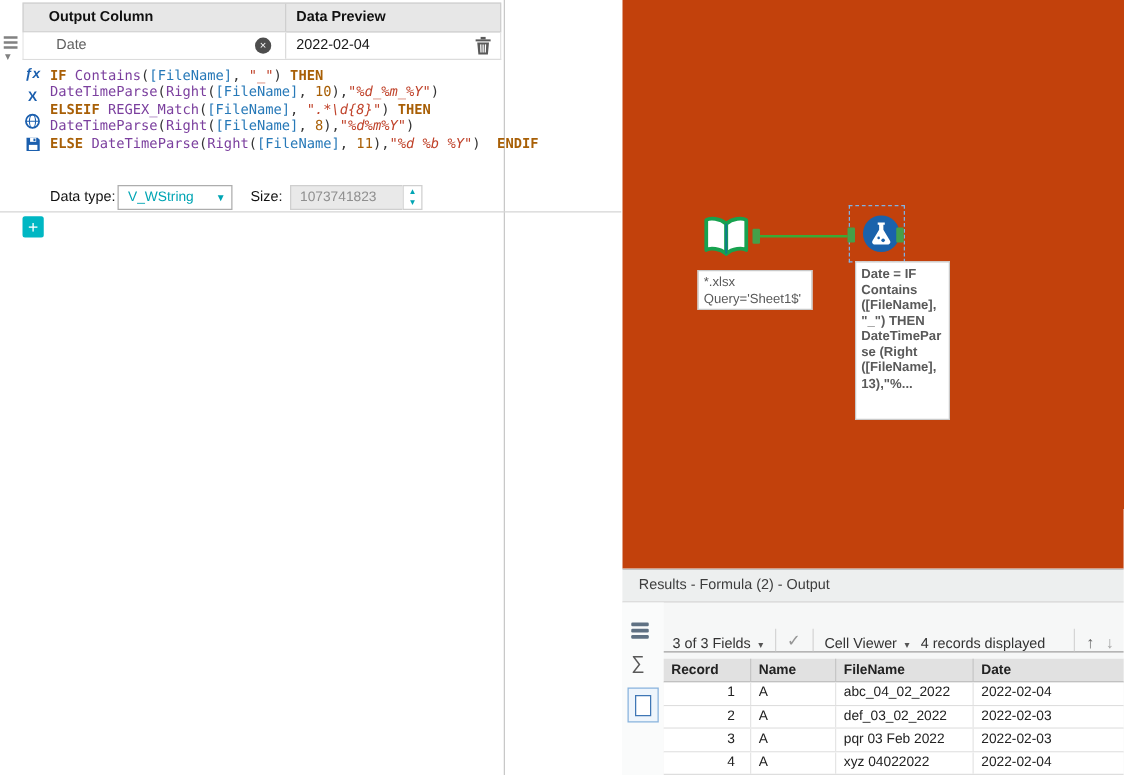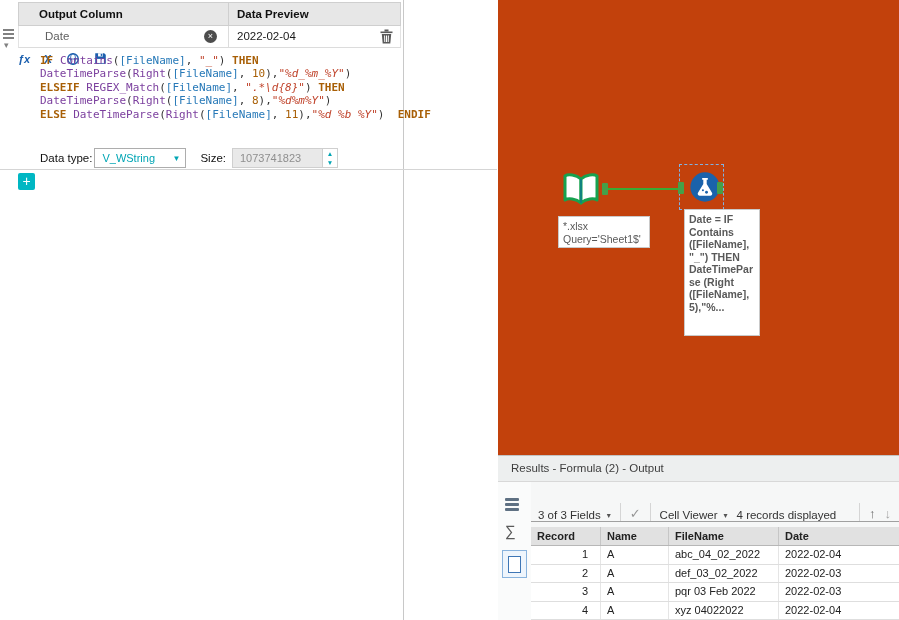--- a/index.html
+++ b/index.html
@@ -20,21 +20,21 @@
   .expand-caret{color:#818181;font-size:9px;line-height:9px;padding-left:2px;margin-top:2px}
 
   .expr-row{position:absolute;left:18px;top:26px;right:2px;height:22px;display:flex;border-bottom:1px solid #dcdcdc;border-left:1px solid #e3e3e3;border-right:1px solid #e3e3e3}
   .field-cell{width:210px;position:relative;border-right:1px solid #dcdcdc;background:#fff}
   .field-value{display:block;line-height:21px;padding-left:26px;color:#5f5f5f}
   .clear-btn{position:absolute;right:11px;top:4px;width:13px;height:13px;border-radius:50%;background:#4d4d4d;color:#fff;
     font-size:9px;line-height:13px;text-align:center;cursor:pointer}
   .preview-cell{flex:1;line-height:21px;padding-left:8px;color:#1a1a1a}
   .trash-btn{width:28px;display:flex;align-items:center;justify-content:center;cursor:pointer}
 
-  .editor-icons{position:absolute;left:18px;top:51px;width:18px;display:flex;flex-direction:row;gap:14px}
+  .editor-icons{position:absolute;left:18px;top:51px;width:18px;display:flex;flex-direction:column;gap:4px}
   .ed-icon{width:16px;height:15px;display:flex;align-items:center;justify-content:center;cursor:pointer;
     color:#1b5fae;font-size:11px;font-style:italic;font-weight:bold}
   .code-area{position:absolute;left:40px;top:54px;right:6px;cursor:text}
   .code-line{white-space:pre;line-height:13.4px;font-family:"DejaVu Sans Mono","Liberation Mono",monospace;font-size:11px}
   .tok-kw{color:#a85f06;font-weight:bold}
   .tok-fn{color:#7b3f9e}
   .tok-fd{color:#2779b8}
   .tok-str{color:#c0442c;font-style:italic}
   .tok-num{color:#a85f06}
   .tok-pl{color:#333}
@@ -200,21 +200,21 @@
         <circle cx="18" cy="18" r="15.5" fill="#1a62ab"></circle>
         <path d="M15 8.5 h6 v1.8 h-1.2 v4.4 l5.6 9.3 c0.9 1.6 -0.2 3.2 -2 3.2 h-10.8 c-1.8 0 -2.9 -1.6 -2 -3.2 l5.6 -9.3 v-4.4 h-1.2 z" fill="#ffffff"></path>
         <circle cx="15.8" cy="21.5" r="1.1" fill="#1a62ab"></circle>
         <circle cx="19.6" cy="23.6" r="1.5" fill="#1a62ab"></circle>
       </svg>
     </div>
     <div class="anchor" style="left:219px;top:182px"></div>
 
     <div class="annotation ann-input">*.xlsx
 Query='Sheet1$'</div>
-    <div class="annotation ann-formula">Date = IF Contains ([FileName], "_") THEN DateTimeParse (Right ([FileName], 5),"%...</div>
+    <div class="annotation ann-formula">Date = IF Contains ([FileName], "_") THEN DateTimeParse (Right ([FileName], 13),"%...</div>
   </section>
 
   <section id="results">
     <div class="results-title">Results - Formula (2) - Output</div>
     <div class="results-body">
 
       <div class="strip">
         <div class="strip-icon layers">
             <i></i>
             <i></i>

